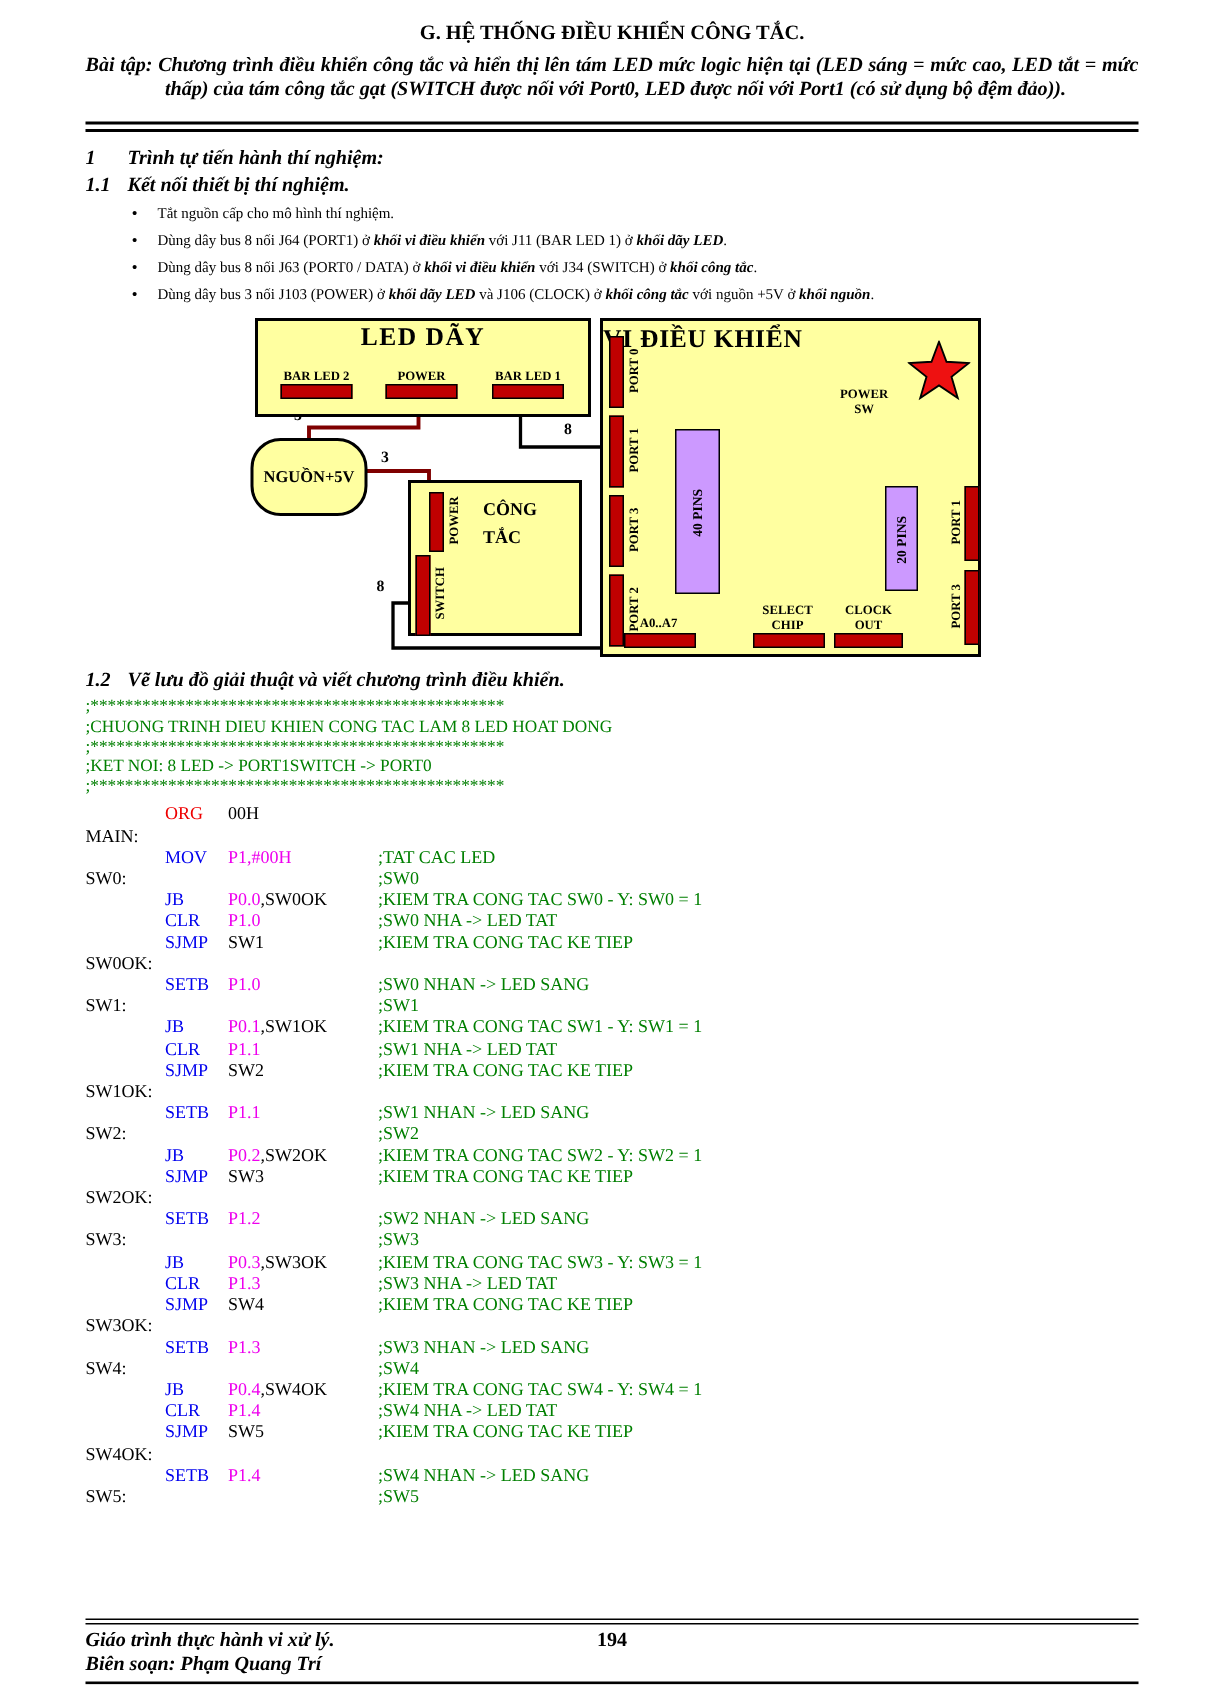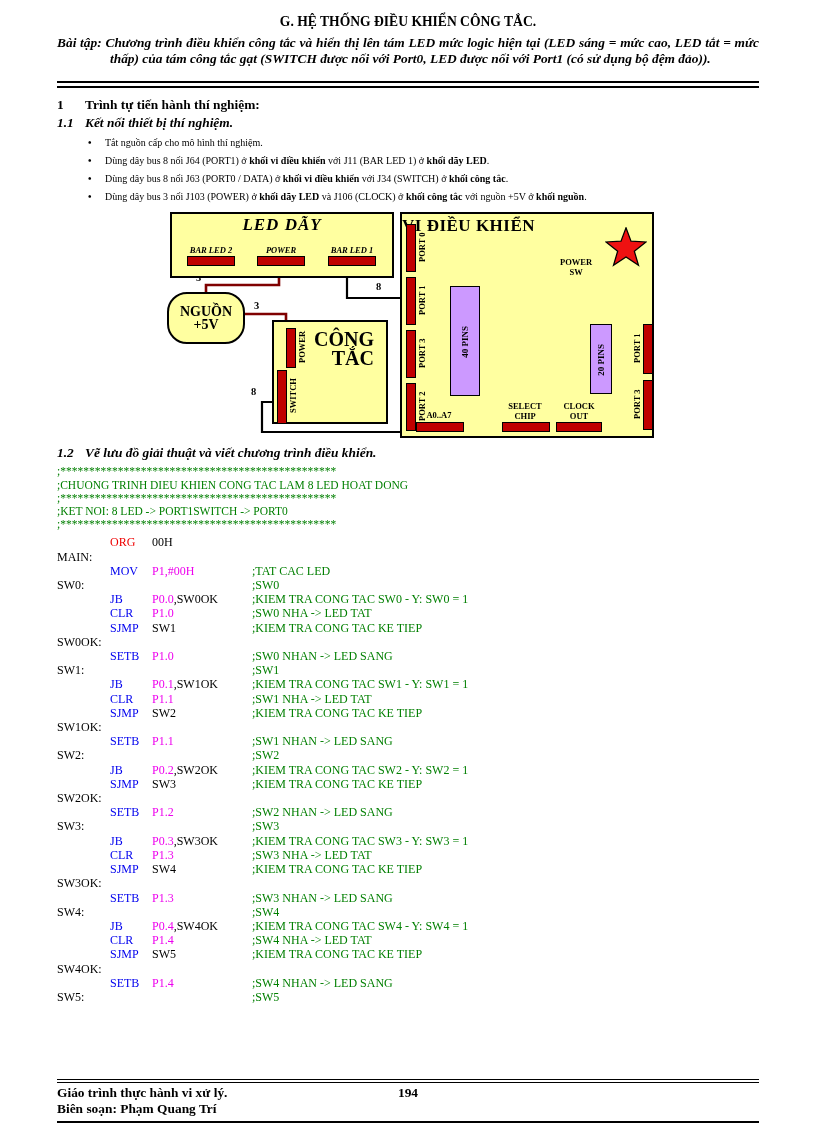--- a/index.html
+++ b/index.html
@@ -8,48 +8,48 @@
   .content{padding:0 57px;}
 
   .doc-title{padding-top:14px;text-align:center;font-weight:bold;font-size:13.6px;}
   .exercise{margin-top:5px;font-weight:bold;font-style:italic;font-size:13.4px;line-height:16.4px;
             text-align:justify;padding-left:53px;text-indent:-53px;}
 
   .rd{border-top:2.2px solid #000;border-bottom:2.2px solid #000;height:2.4px;margin-top:3px;}
   .rd.thin{border-top-width:1.8px;border-bottom-width:1.2px;height:2px;}
   .rd.thick{border-top-width:2.6px;border-bottom-width:2.6px;height:3px;}
 
-  .sec-h1{margin-top:9px;font-weight:bold;font-size:13.4px;}
+  .sec-h1{margin-top:9px;font-weight:bold;font-style:italic;font-size:13.4px;}
   .sec-h2{margin-top:2px;font-weight:bold;font-style:italic;font-size:13.4px;}
   .sec-num{display:inline-block;min-width:28px;}
 
   .bullets{list-style:none;margin:3px 0 0 0;padding:0;}
   .bullets li{position:relative;padding-left:48px;font-size:10px;line-height:18.2px;text-align:justify;}
   .bullets li::before{content:"\2022";position:absolute;left:31px;font-weight:bold;}
-  .em{font-weight:bold;}
+  .em{font-weight:bold;font-style:italic;}
 
   
   .diagram{position:relative;height:230px;margin-top:4px;}
   .wires{position:absolute;left:0;top:0;width:702px;height:230px;pointer-events:none;}
   .w-maroon{stroke:var(--wire-maroon);stroke-width:2.6;fill:none;}
   .w-black{stroke:var(--wire-black);stroke-width:2.2;fill:none;}
   .wl{position:absolute;font-weight:bold;font-size:10.5px;}
 
   .blk{position:absolute;background:var(--block-yellow);border:2px solid #000;}
-  .blk-led{left:113px;top:2px;width:220px;height:62px;font-style:italic;}
+  .blk-led{left:113px;top:2px;width:220px;height:62px;}
   .blk-title{text-align:center;font-size:17px;font-weight:bold;letter-spacing:1px;padding-top:1px;}
   .conn{position:absolute;text-align:center;font-size:8.5px;font-weight:bold;line-height:10px;}
   .conn .bar{margin:1px auto 0;width:46px;height:8px;background:var(--connector-red);border:1px solid #000;}
 
-  .blk-pwr{left:110px;top:82px;width:74px;height:48px;border-radius:20px;display:flex;flex-direction:column;
-           align-items:center;justify-content:center;font-weight:bold;font-size:14px;line-height:13px;}
+  .blk-pwr{left:110px;top:82px;width:74px;height:48px;border-radius:20px;display:flex;flex-direction:row;
+           align-items:center;justify-content:center;font-weight:bold;font-size:11px;line-height:13px;}
 
   .blk-sw{left:215px;top:110px;width:112px;height:100px;}
-  .sw-title{position:absolute;left:28px;top:8px;width:72px;text-align:right;font-weight:bold;
-            font-size:20px;line-height:19px;}
+  .sw-title{position:absolute;left:48px;top:8px;width:72px;text-align:left;font-weight:bold;
+            font-size:12px;line-height:19px;}
 
   .vconn{position:absolute;display:flex;}
   .vconn .vbar{width:8px;height:100%;background:var(--connector-red);border:1px solid #000;}
   .vconn .vlabel{writing-mode:vertical-rl;transform:rotate(180deg);font-size:8.5px;font-weight:bold;
                  display:flex;align-items:center;justify-content:center;padding:0 1px;}
 
   .blk-mcu{left:343px;top:2px;width:250px;height:222px;border-width:2.5px;}
   .mcu-title{font-size:17px;font-weight:bold;letter-spacing:.5px;padding-top:2px;}
   .power-sw{position:absolute;left:158px;top:44px;font-size:8.5px;font-weight:bold;text-align:center;line-height:9.5px;}
   .mcu-star{position:absolute;right:5px;top:13px;}

